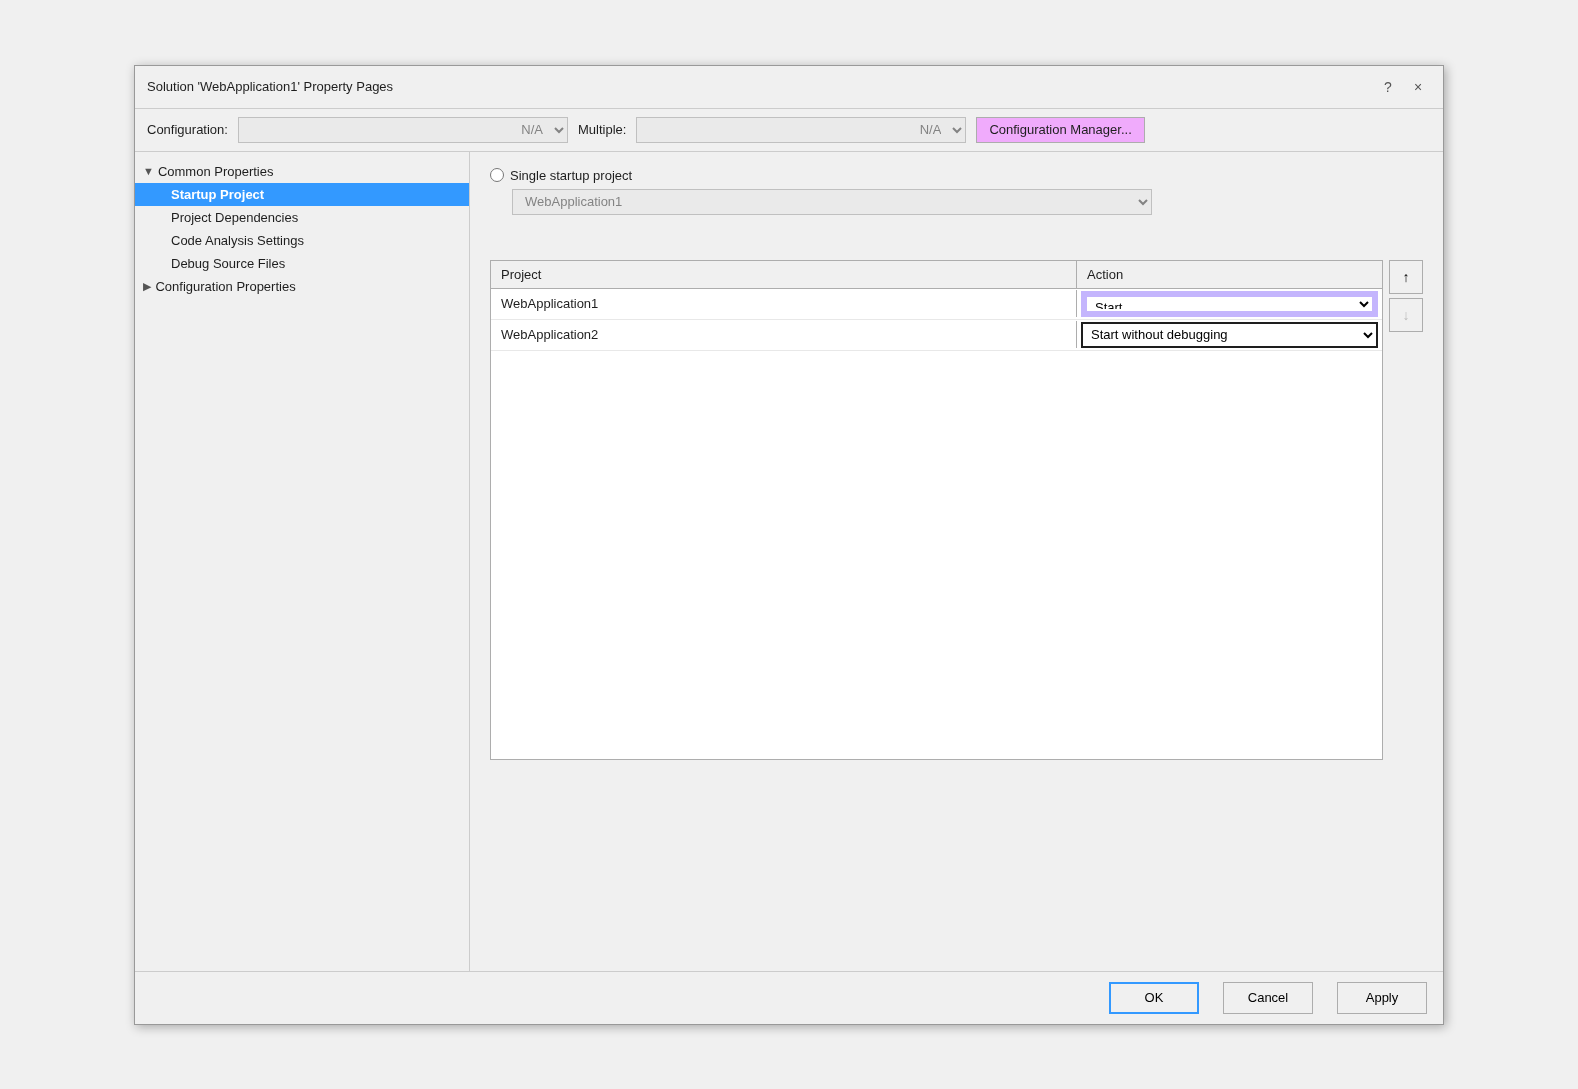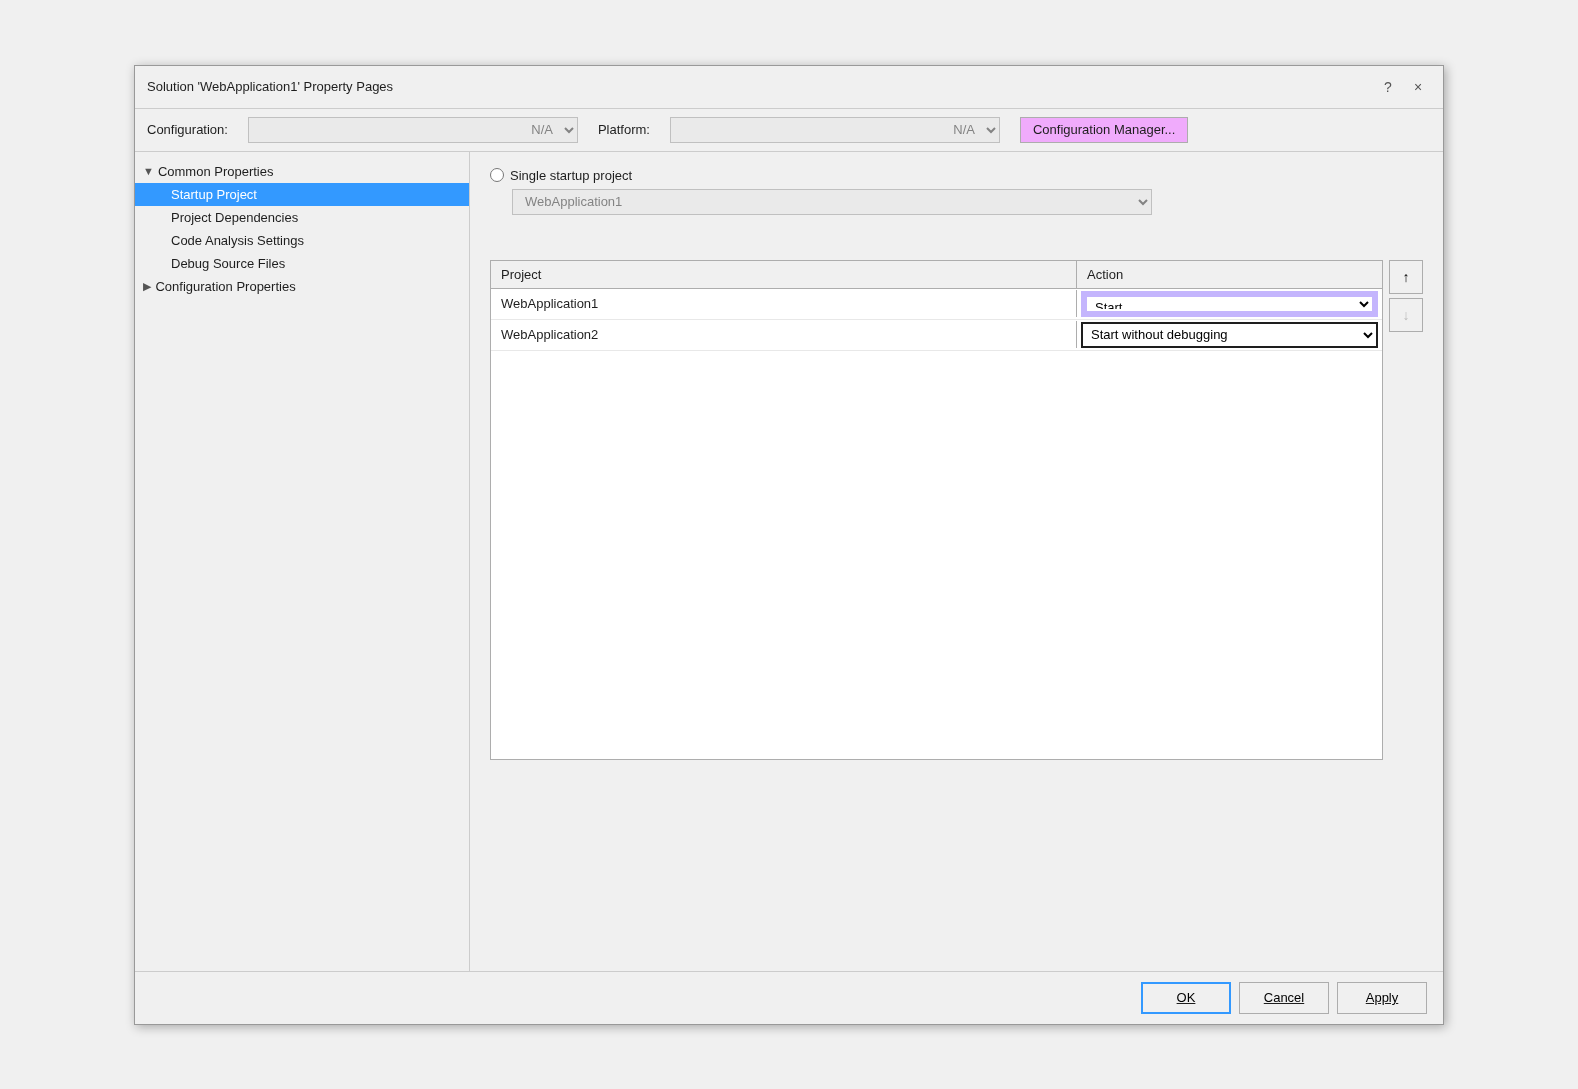--- a/index.html
+++ b/index.html
@@ -50,21 +50,21 @@
       display: flex;
       align-items: center;
       justify-content: center;
       font-size: 14px;
       color: #555;
     }
     .config-bar {
       padding: 8px 12px;
       display: flex;
       align-items: center;
-      gap: 20px;
+      gap: 10px;
       border-bottom: 1px solid #ccc;
       background: #f0f0f0;
     }
     .config-label {
       color: #1e1e1e;
       font-size: 13px;
     }
     .config-dropdown {
       height: 26px;
       background: #e8e8e8;
@@ -115,20 +115,21 @@
       color: #555;
     }
     .tree-item {
       padding: 4px 8px 4px 36px;
       font-size: 13px;
       cursor: pointer;
     }
     .tree-item.selected {
       background: #3399ff;
       color: white;
+      font-weight: bold;
     }
     .tree-section-config {
       display: flex;
       align-items: center;
       padding: 4px 8px;
       font-size: 13px;
       cursor: pointer;
       gap: 4px;
     }
     .right-panel {
@@ -247,24 +248,23 @@
     }
     .arrow-btn.disabled {
       color: #bbb;
       cursor: default;
     }
     .footer {
       display: flex;
       justify-content: flex-end;
       align-items: center;
       padding: 10px 16px;
-      gap: 8px;
+      gap: 24px;
       border-top: 1px solid #ccc;
       background: #f0f0f0;
-      text-decoration: underline;
     }
     .footer-btn {
       height: 32px;
       min-width: 90px;
       background: #f0f0f0;
       border: 1px solid #adadad;
       font-size: 13px;
       cursor: pointer;
       padding: 0 16px;
     }
@@ -287,21 +287,21 @@
       <button class="title-btn">?</button>
       <button class="title-btn">×</button>
     </div>
   </div>
 
   <div class="config-bar">
     <span class="config-label">Configuration:</span>
     <select class="config-dropdown config-dropdown-config" disabled="">
       <option>N/A</option>
     </select>
-    <span class="config-label">Platform:</span>
+    <span class="config-label">Multiple:</span>
     <select class="config-dropdown config-dropdown-platform" disabled="">
       <option>N/A</option>
     </select>
     <button class="config-manager-btn">Configuration Manager...</button>
   </div>
 
   <div class="main-content">
 
     <div class="sidebar">
       <div class="tree-section-header">

